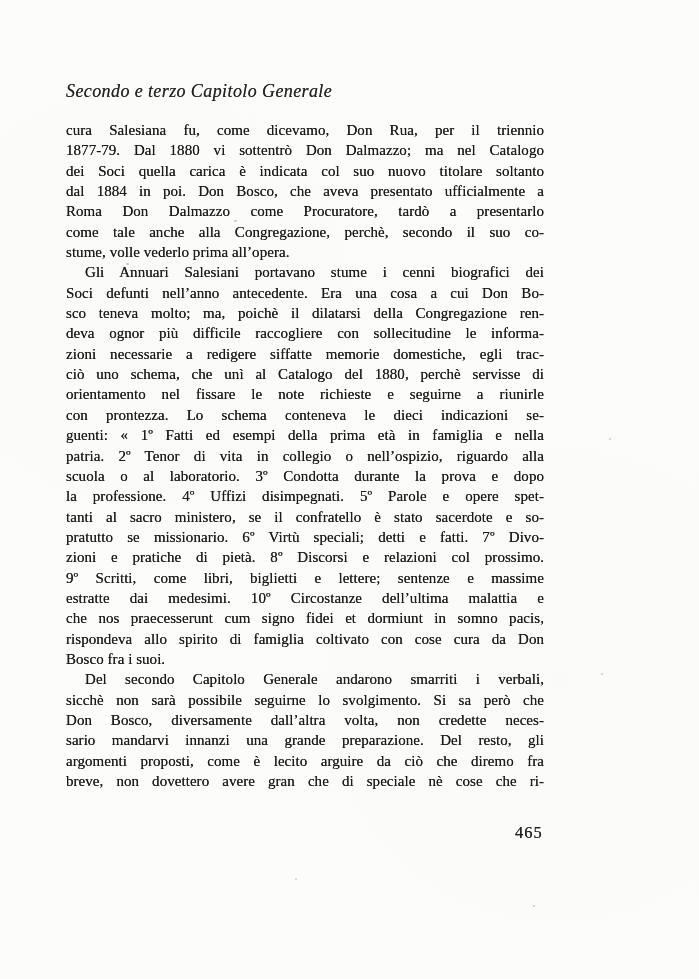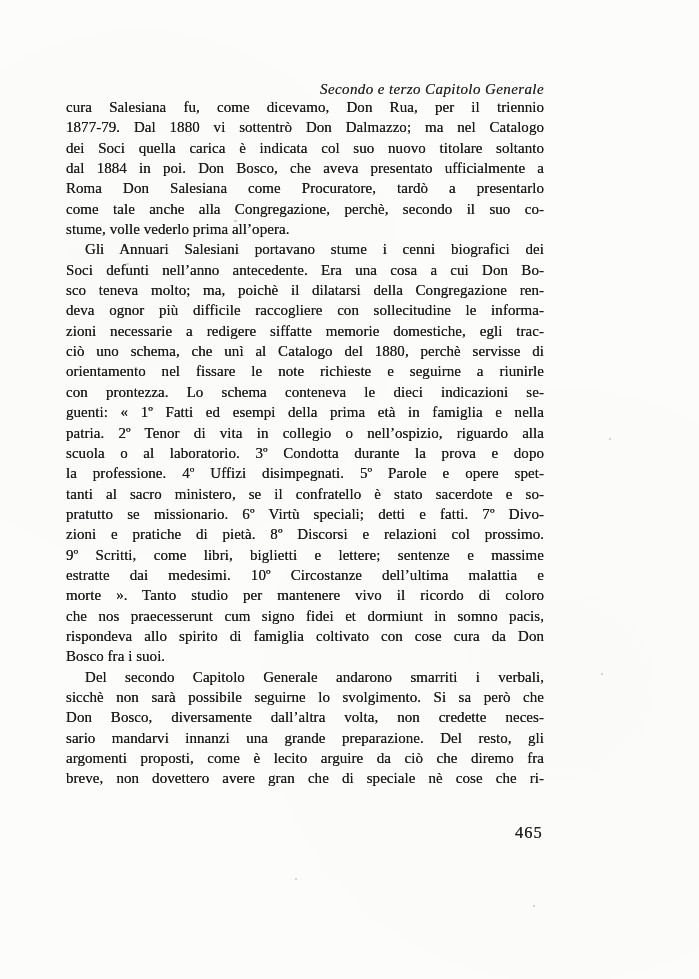--- a/index.html
+++ b/index.html
@@ -14,30 +14,30 @@
   .page {
     position: absolute; inset: 0;
     background:
       radial-gradient(circle at 20% 30%, rgba(0,0,0,0.006), transparent 40%),
       radial-gradient(circle at 80% 70%, rgba(0,0,0,0.008), transparent 45%),
       #fcfcfa;
   }
   .running-header {
     position: absolute;
     left: 66px; top: 81px; width: 478px;
-    text-align: right;
+    text-align: left;
     font-style: italic;
-    font-size: 15px;
+    font-size: 18px;
     letter-spacing: 0.4px;
     color: #232323;
     text-shadow: 0 0 0.3px rgba(25,25,25,0.7);
   }
   .text-block {
     position: absolute;
-    left: 66px; top: 97px; width: 478px;
+    left: 66px; top: 120px; width: 478px;
   }
   .line {
     height: 20.35px;
     line-height: 20.35px;
     font-size: 15px;
     letter-spacing: 0.05px;
     text-align: justify;
     text-align-last: justify;
     text-justify: inter-word;
     overflow: hidden;
@@ -68,41 +68,40 @@
 
 <div class="page">
 
   <div class="running-header">Secondo e terzo Capitolo Generale</div>
 
   <div class="text-block" id="text-block">
       <div class="line"><span>cura Salesiana fu, come dicevamo, Don Rua, per il triennio</span></div>
       <div class="line"><span>1877-79. Dal 1880 vi sottentrò Don Dalmazzo; ma nel Catalogo</span></div>
       <div class="line"><span>dei Soci quella carica è indicata col suo nuovo titolare soltanto</span></div>
       <div class="line"><span>dal 1884 in poi. Don Bosco, che aveva presentato ufficialmente a</span></div>
-      <div class="line"><span>Roma Don Salesiana come Procuratore, tardò a presentarlo</span></div>
+      <div class="line"><span>Roma Don Dalmazzo come Procuratore, tardò a presentarlo</span></div>
       <div class="line"><span>come tale anche alla Congregazione, perchè, secondo il suo co-</span></div>
       <div class="line endline"><span>stume, volle vederlo prima all’opera.</span></div>
       <div class="line indent"><span>Gli Annuari Salesiani portavano stume i cenni biografici dei</span></div>
       <div class="line"><span>Soci defunti nell’anno antecedente. Era una cosa a cui Don Bo-</span></div>
       <div class="line"><span>sco teneva molto; ma, poichè il dilatarsi della Congregazione ren-</span></div>
       <div class="line"><span>deva ognor più difficile raccogliere con sollecitudine le informa-</span></div>
       <div class="line"><span>zioni necessarie a redigere siffatte memorie domestiche, egli trac-</span></div>
       <div class="line"><span>ciò uno schema, che unì al Catalogo del 1880, perchè servisse di</span></div>
       <div class="line"><span>orientamento nel fissare le note richieste e seguirne a riunirle</span></div>
       <div class="line"><span>con prontezza. Lo schema conteneva le </span><span class="it">dieci indicazioni</span><span> se-</span></div>
       <div class="line"><span>guenti: « 1º Fatti ed esempi della prima età in famiglia e nella</span></div>
       <div class="line"><span>patria. 2º Tenor di vita in collegio o nell’ospizio, riguardo alla</span></div>
       <div class="line"><span>scuola o al laboratorio. 3º Condotta durante la prova e dopo</span></div>
       <div class="line"><span>la professione. 4º Uffizi disimpegnati. 5º Parole e opere spet-</span></div>
       <div class="line"><span>tanti al sacro ministero, se il confratello è stato sacerdote e so-</span></div>
       <div class="line"><span>pratutto se missionario. 6º Virtù speciali; detti e fatti. 7º Divo-</span></div>
       <div class="line"><span>zioni e pratiche di pietà. 8º Discorsi e relazioni col prossimo.</span></div>
       <div class="line"><span>9º Scritti, come libri, biglietti e lettere; sentenze e massime</span></div>
       <div class="line"><span>estratte dai medesimi. 10º Circostanze dell’ultima malattia e</span></div>
-      <div class="line"><span>morte ». Tanto studio per mantenere vivo il ricordo di coloro</span></div>
       <div class="line"><span>che </span><span class="it">nos praecesserunt cum signo fidei et dormiunt in somno pacis</span><span>,</span></div>
       <div class="line"><span>rispondeva allo spirito di famiglia coltivato con cose cura da Don</span></div>
       <div class="line endline"><span>Bosco fra i suoi.</span></div>
       <div class="line indent"><span>Del secondo Capitolo Generale andarono smarriti i verbali,</span></div>
       <div class="line"><span>sicchè non sarà possibile seguirne lo svolgimento. Si sa però che</span></div>
       <div class="line"><span>Don Bosco, diversamente dall’altra volta, non credette neces-</span></div>
       <div class="line"><span>sario mandarvi innanzi una grande preparazione. Del resto, gli</span></div>
       <div class="line"><span>argomenti proposti, come è lecito arguire da ciò che diremo fra</span></div>
       <div class="line"><span>breve, non dovettero avere gran che di speciale nè cose che ri-</span></div>
     </div>

